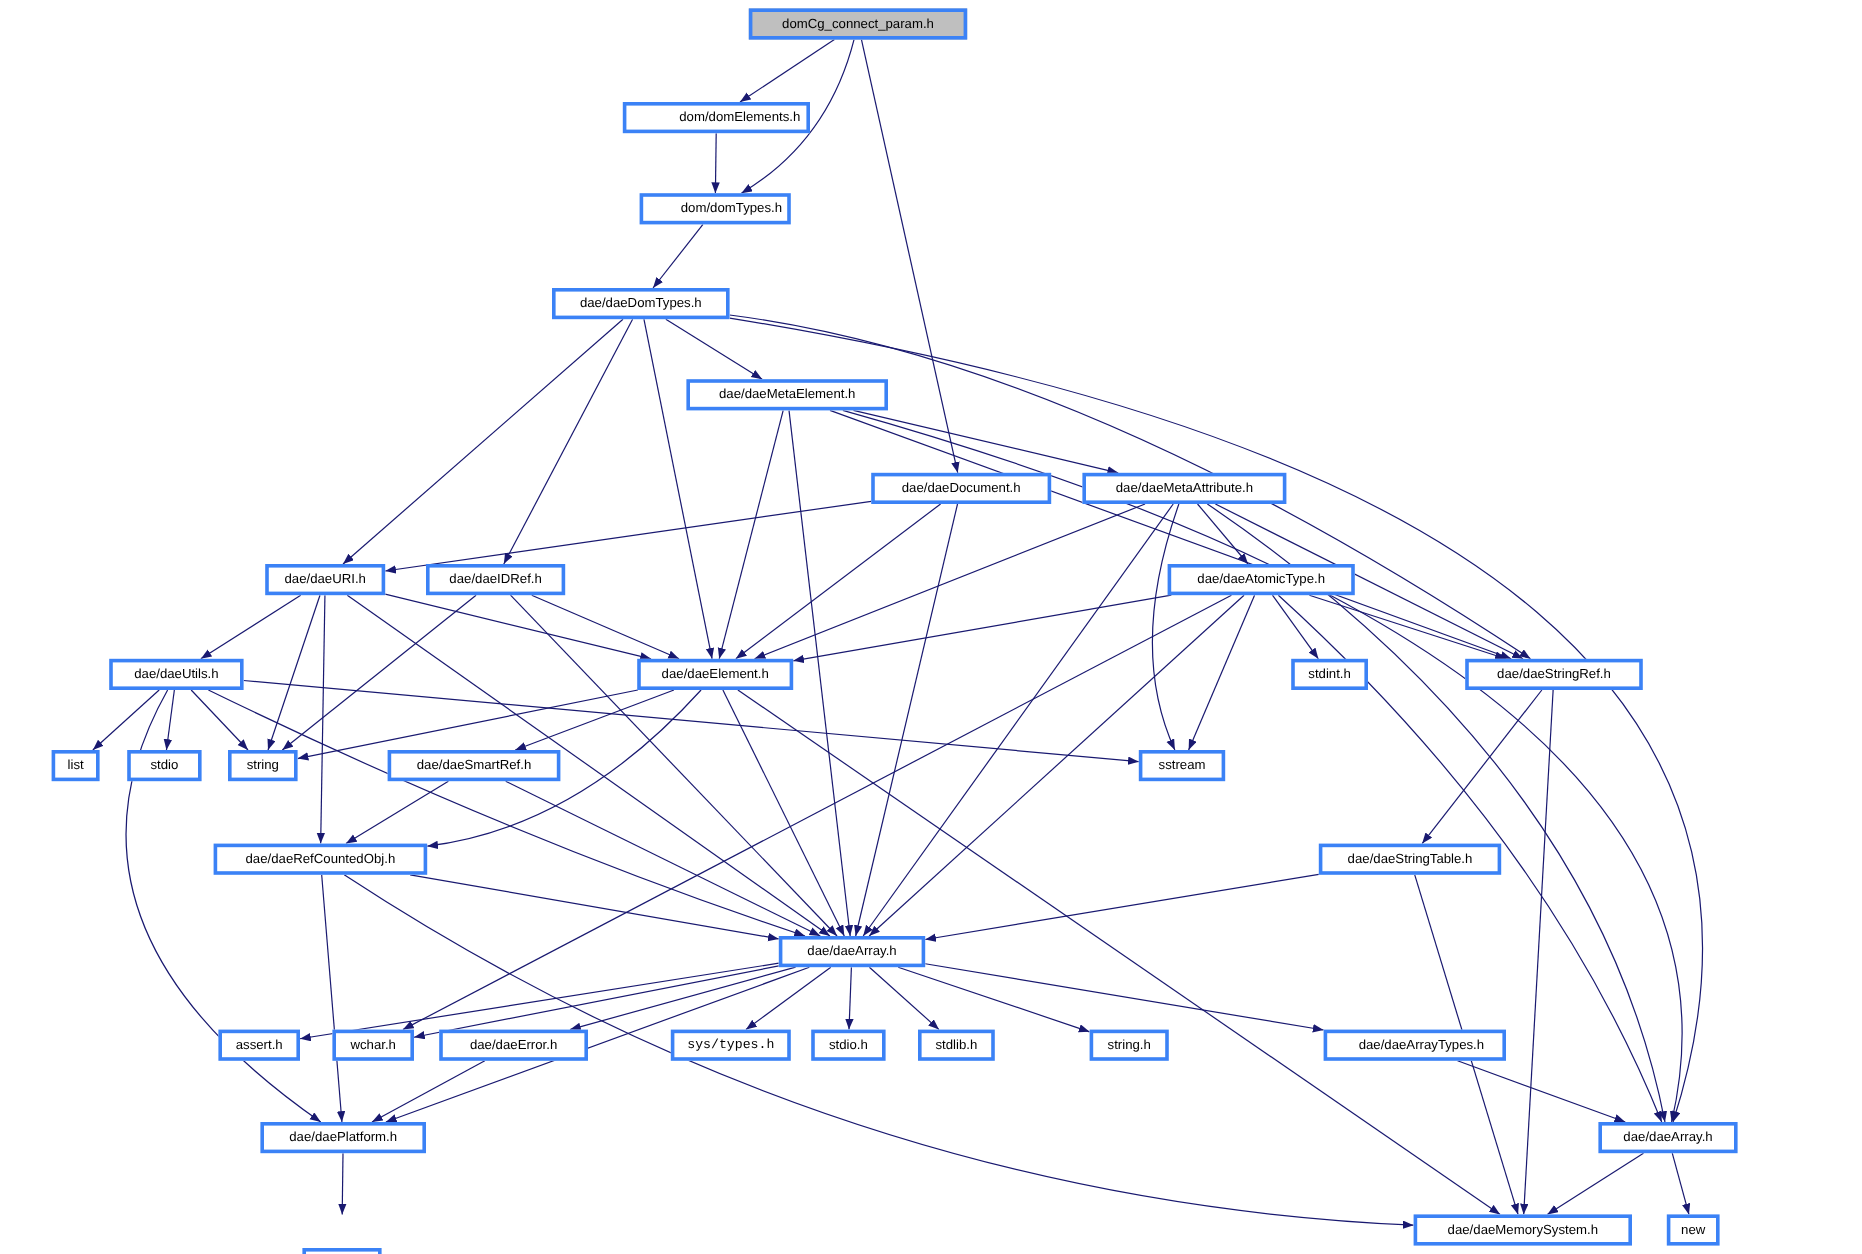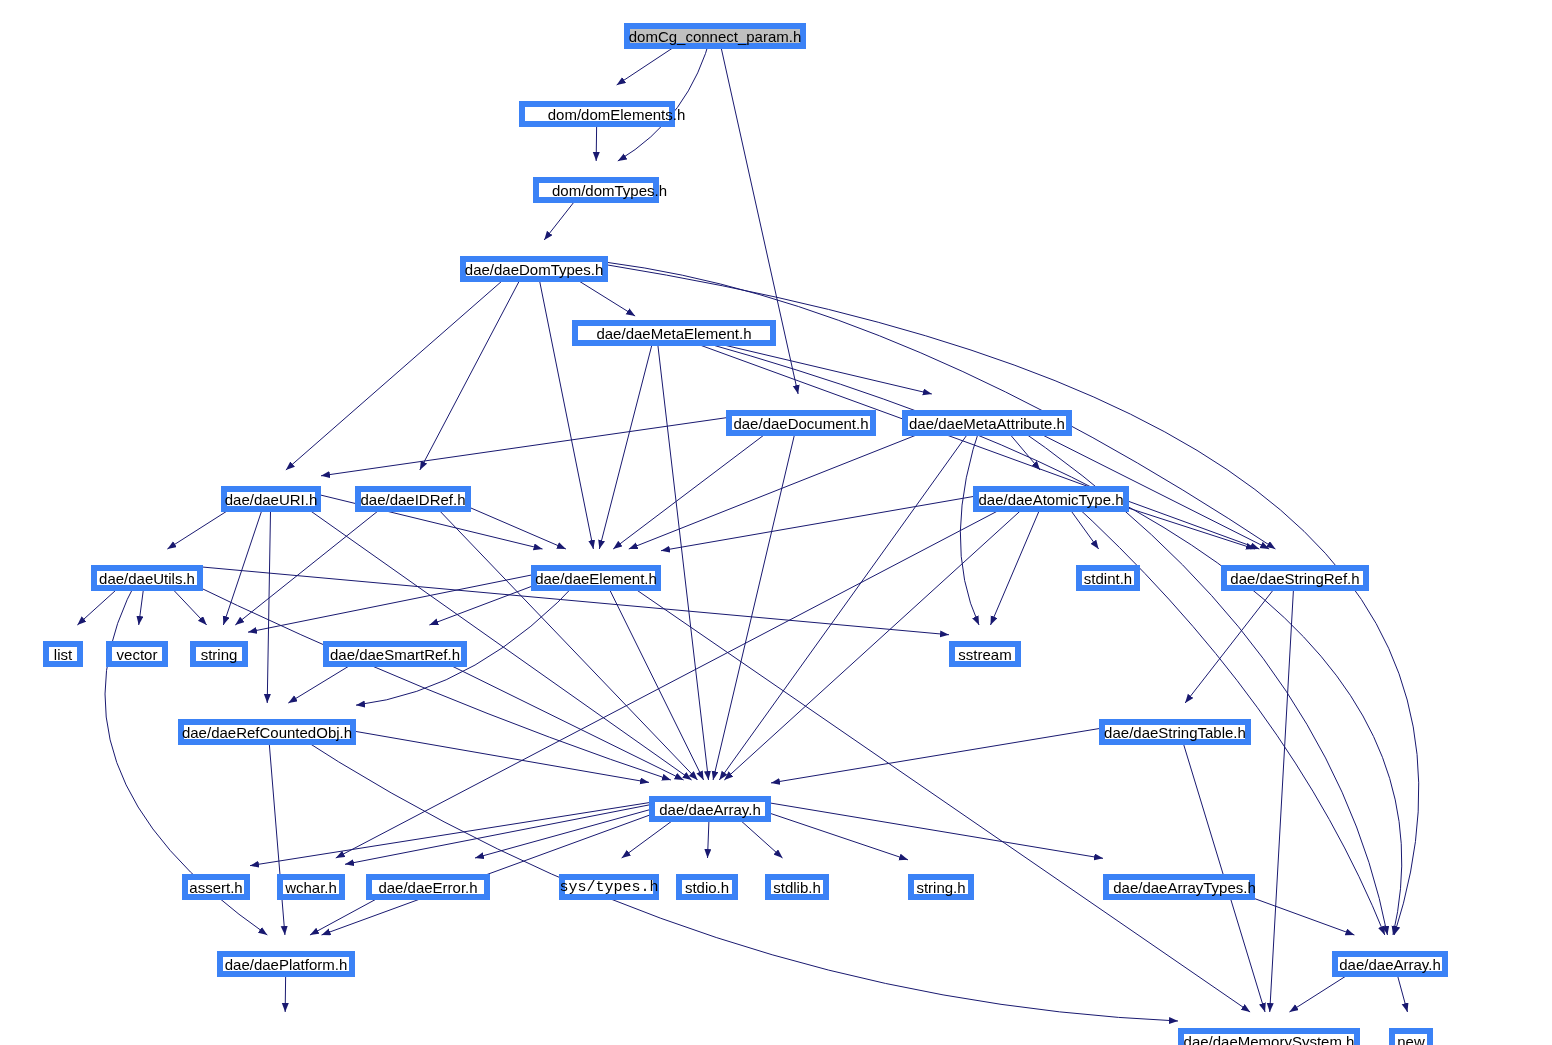--- a/index.html
+++ b/index.html
@@ -8,32 +8,31 @@
     width: 1552px;
     height: 1045px;
     background: #ffffff;
     font-family: "Liberation Sans", sans-serif;
     overflow: hidden;
   }
   #edge-layer { position: absolute; left: 0; top: 0; z-index: 1; }
   .node {
     position: absolute;
     box-sizing: border-box;
-    border: 6px solid #3b82f6;
+    border: 3px solid #3b82f6;
     background: #ffffff;
     color: #000000;
-    font-size: 15px;
+    font-size: 11px;
     line-height: 1;
     display: flex;
     align-items: center;
     justify-content: center;
     white-space: nowrap;
     z-index: 2;
     cursor: pointer;
-    margin-top: 16px;
   }
   .node.root { background: #bfbfbf; }
 </style>
 </head>
 <body>
 
 <div id="graph">
   <svg id="edge-layer" width="1552" height="1045" xmlns="http://www.w3.org/2000/svg">
     <defs>
       <marker id="arrowhead" markerWidth="10" markerHeight="8" refX="9" refY="3.5" orient="auto" markerUnits="userSpaceOnUse">
@@ -112,32 +111,32 @@
       <path d="M404.02597402597405,884 L309.97402597402595,935" fill="none" stroke="#191970" stroke-width="1" marker-end="url(#arrowhead)"></path>
       <path d="M1214.6233766233765,884 L1354.3766233766235,935" fill="none" stroke="#191970" stroke-width="1" marker-end="url(#arrowhead)"></path>
       <path d="M285.83116883116884,961 L285.16883116883116,1012" fill="none" stroke="#191970" stroke-width="1" marker-end="url(#arrowhead)"></path>
       <path d="M1369.5714285714287,961 L1289.4285714285713,1012" fill="none" stroke="#191970" stroke-width="1" marker-end="url(#arrowhead)"></path>
       <path d="M1393.5454545454545,961 L1407.4545454545455,1012" fill="none" stroke="#191970" stroke-width="1" marker-end="url(#arrowhead)"></path>
     </svg>
 <div class="node root" style="left: 624px; top: 7px; width: 182px; height: 26px;">domCg_connect_param.h</div>
     <div class="node" style="left: 519px; top: 85px; width: 156px; height: 26px; padding-left: 39px;">dom/domElements.h</div>
     <div class="node" style="left: 533px; top: 161px; width: 126px; height: 26px; padding-left: 27px;">dom/domTypes.h</div>
     <div class="node" style="left: 460px; top: 240px; width: 148px; height: 26px;">dae/daeDomTypes.h</div>
-    <div class="node" style="left: 572px; top: 304px; width: 204px; height: 26px;">dae/daeMetaElement.h</div>
+    <div class="node" style="left: 572px; top: 316px; width: 168px; height: 26px;">dae/daeMetaElement.h</div>
     <div class="node" style="left: 726px; top: 394px; width: 150px; height: 26px;">dae/daeDocument.h</div>
     <div class="node" style="left: 902px; top: 394px; width: 170px; height: 26px;">dae/daeMetaAttribute.h</div>
     <div class="node" style="left: 221px; top: 470px; width: 100px; height: 26px;">dae/daeURI.h</div>
     <div class="node" style="left: 355px; top: 470px; width: 116px; height: 26px;">dae/daeIDRef.h</div>
     <div class="node" style="left: 973px; top: 470px; width: 156px; height: 26px;">dae/daeAtomicType.h</div>
     <div class="node" style="left: 91px; top: 549px; width: 112px; height: 26px;">dae/daeUtils.h</div>
     <div class="node" style="left: 531px; top: 549px; width: 130px; height: 26px;">dae/daeElement.h</div>
     <div class="node" style="left: 1076px; top: 549px; width: 64px; height: 26px;">stdint.h</div>
     <div class="node" style="left: 1221px; top: 549px; width: 148px; height: 26px;">dae/daeStringRef.h</div>
     <div class="node" style="left: 43px; top: 625px; width: 40px; height: 26px;">list</div>
-    <div class="node" style="left: 106px; top: 625px; width: 62px; height: 26px;">vector</div>
+    <div class="node" style="left: 106px; top: 625px; width: 62px; height: 26px;">stdio</div>
     <div class="node" style="left: 190px; top: 625px; width: 58px; height: 26px;">string</div>
     <div class="node" style="left: 323px; top: 625px; width: 144px; height: 26px;">dae/daeSmartRef.h</div>
     <div class="node" style="left: 949px; top: 625px; width: 72px; height: 26px;">sstream</div>
     <div class="node" style="left: 178px; top: 703px; width: 178px; height: 26px;">dae/daeRefCountedObj.h</div>
     <div class="node" style="left: 1099px; top: 703px; width: 152px; height: 26px;">dae/daeStringTable.h</div>
     <div class="node" style="left: 649px; top: 780px; width: 122px; height: 26px;">dae/daeArray.h</div>
     <div class="node" style="left: 182px; top: 858px; width: 68px; height: 26px;">assert.h</div>
     <div class="node" style="left: 277px; top: 858px; width: 68px; height: 26px;">wchar.h</div>
     <div class="node" style="left: 366px; top: 858px; width: 124px; height: 26px;">dae/daeError.h</div>
     <div class="node" style="left: 559px; top: 858px; width: 100px; height: 26px; font-family: Liberation Mono, monospace;">sys/types.h</div>

